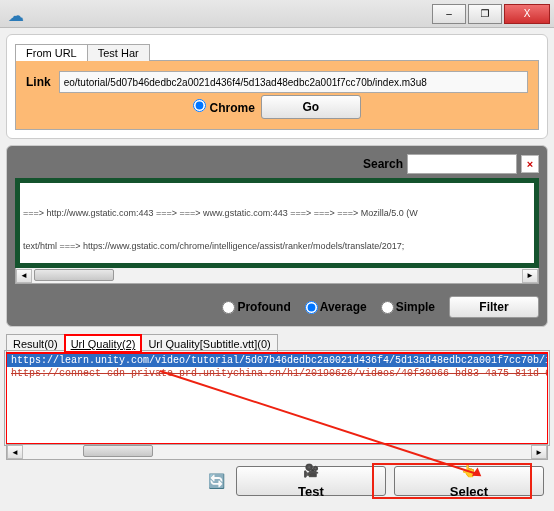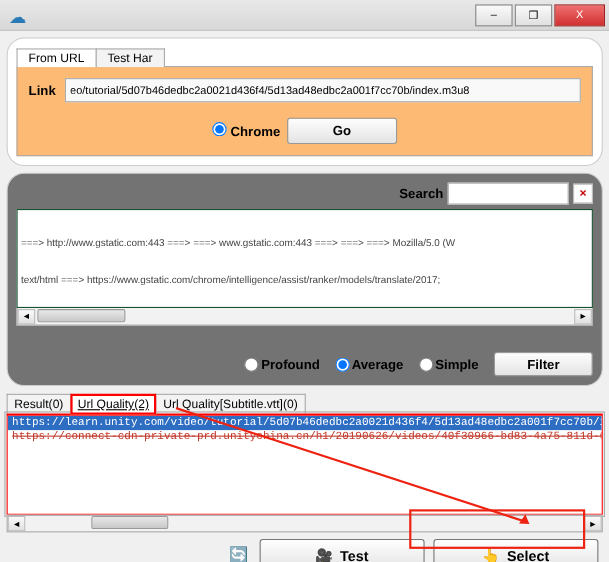--- a/index.html
+++ b/index.html
@@ -9,71 +9,71 @@
 .titlebar { height: 28px; background: linear-gradient(#e8e8e8,#d8d8d8); display: flex; align-items: center; padding: 0 4px 0 8px; border-bottom: 1px solid #bbb; }
 .titlebar .appicon { width: 16px; height: 16px; margin-right: 6px; }
 .winbtns { margin-left: auto; display: flex; }
 .winbtn { width: 34px; height: 20px; border: 1px solid #888; margin-left: 2px; display: flex; align-items: center; justify-content: center; font-size: 10px; background: linear-gradient(#fafafa,#e0e0e0); cursor: default; }
 .winbtn.close { background: linear-gradient(#f07070,#d03030); color: #fff; border-color: #a02020; width: 46px; }
 
 
 .content { padding: 6px; }
 
 
-.panel { background: #fff; border: 1px solid #ccc; border-radius: 16px; padding: 8px; margin-bottom: 6px; }
+.panel { background: #fff; border: 1px solid #ccc; border-radius: 6px; padding: 8px; margin-bottom: 6px; }
 .panel.muted { background: #737373; }
 
 
 .tabs { display: flex; margin-bottom: 0; }
 .tab { border: 1px solid #aaa; border-bottom: none; padding: 2px 10px; font-size: 11px; background: #f3f3f3; cursor: default; position: relative; top: 1px; margin-right: -1px; }
 .tab.active { background: #fff; }
 
 .tabbody { border: 1px solid #aaa; padding: 10px; background: #fdba74; }
 
 .row { display: flex; align-items: center; gap: 8px; }
 .row label { font-size: 12px; font-weight: bold; }
 .linkfield { flex: 1; border: 1px solid #aaa; background: #f9f9f9; font-size: 10px; padding: 3px 4px; height: 22px; }
 
-.radios { display: flex; justify-content: center; align-items: center; gap: 6px; margin-top: 14px; }
+.radios { display: flex; justify-content: center; align-items: center; gap: 6px; margin-top: 2px; }
 .radios label { font-size: 12px; font-weight: bold; }
 .btn { border: 1px solid #999; background: linear-gradient(#fefefe,#e3e3e3); padding: 4px 18px; font-size: 12px; font-weight: bold; border-radius: 3px; cursor: default; min-width: 100px; }
 .btn.small { min-width: 90px; padding: 3px 10px; }
 
 
 .searchrow { display: flex; justify-content: flex-end; align-items: center; margin-bottom: 4px; gap: 4px; }
 .searchrow strong { font-size: 12px; }
 .searchrow input { border: 1px solid #aaa; height: 20px; width: 110px; font-size: 11px; padding: 0 4px; }
 .clearsearch { width: 18px; height: 18px; border: 1px solid #bbb; background: #fff; color: #c00; font-weight: bold; font-size: 11px; display: flex; align-items: center; justify-content: center; cursor: default; }
 
 
-.logbox { width: 100%; height: 90px; border: 1px solid #14532d; background: #fff; font-family: "Courier New", monospace; font-size: 9px; color: #444; white-space: pre; overflow: hidden; padding: 3px; line-height: 11px; position: relative; }
+.logbox { width: 100%; height: 90px; border: 5px solid #14532d; background: #fff; font-family: "Courier New", monospace; font-size: 9px; color: #444; white-space: pre; overflow: hidden; padding: 3px; line-height: 11px; position: relative; }
 .hscroll { height: 16px; border: 1px solid #aaa; border-top: none; background: #f2f2f2; display: flex; align-items: center; position: relative; }
 .hscroll .arrow { width: 16px; height: 14px; border: 1px solid #bbb; background: linear-gradient(#fafafa,#e0e0e0); display: flex; align-items: center; justify-content: center; font-size: 8px; }
 .hscroll .track { flex: 1; height: 14px; position: relative; }
 .hscroll .thumb { position: absolute; height: 12px; background: linear-gradient(#e8e8e8,#c8c8c8); border: 1px solid #999; border-radius: 2px; }
 
-.filterrow { display: flex; align-items: center; justify-content: flex-end; gap: 14px; margin-top: 24px; }
+.filterrow { display: flex; align-items: center; justify-content: flex-end; gap: 14px; margin-top: 12px; }
 .filterrow label { font-size: 12px; font-weight: bold; display: flex; align-items: center; gap: 2px; }
 
 
 .rtabs { display: flex; margin-top: 0; }
 .rtab { border: 1px solid #aaa; border-bottom: none; padding: 3px 6px; font-size: 11px; background: #f3f3f3; cursor: default; position: relative; top: 1px; margin-right: -1px; white-space: nowrap; }
 .rtab.active { background: #fff; outline: 2px solid #f00; outline-offset: -2px; z-index: 2; text-decoration: underline; }
 
 .resultbox { border: 1px solid #f00; border-top: 2px solid #f00; outline: 1px solid #aaa; outline-offset: 1px; height: 92px; background: #fff; position: relative; overflow: hidden; }
 .resultbox .line { font-family: "Courier New", monospace; font-size: 10px; padding: 1px 4px; white-space: nowrap; }
 .resultbox .line.sel { background: #2d6dc2; color: #fff; }
 .resultbox .line.strike { color: #c0392b; text-decoration: line-through; }
 
 .annot-line { position: absolute; background: #e21; height: 2px; transform-origin: left center; z-index: 50; }
 .annot-arrow { position: absolute; width: 0; height: 0; border-left: 8px solid #e21; border-top: 5px solid transparent; border-bottom: 5px solid transparent; z-index: 50; }
 .annot-box { position: absolute; border: 2px solid #e21; z-index: 49; }
 
 .bottombar { display: flex; justify-content: flex-end; align-items: center; gap: 8px; padding: 6px 4px; }
-.bigbtn { border: 1px solid #777; background: linear-gradient(#fefefe,#e3e3e3); font-size: 13px; font-weight: bold; border-radius: 3px; height: 30px; width: 150px; display: flex; align-items: center; justify-content: center; gap: 6px; cursor: default; }
+.bigbtn { border: 1px solid #777; background: linear-gradient(#fefefe,#e3e3e3); font-size: 13px; font-weight: bold; border-radius: 3px; height: 30px; width: 150px; display: flex; align-items: center; justify-content: center; gap: 6px; cursor: default; flex-direction: column; }
 .refresh { width: 22px; height: 22px; display: flex; align-items: center; justify-content: center; }
 
 .camicon::before { content: "🎥"; font-size: 13px; }
 .handicon::before { content: "👆"; font-size: 13px; }
 .refreshicon::before { content: "🔄"; font-size: 14px; color: #2a7ab8; }
 .cloudicon { color: #2a7ab8; }
 </style>
 </head>
 <body>
 

